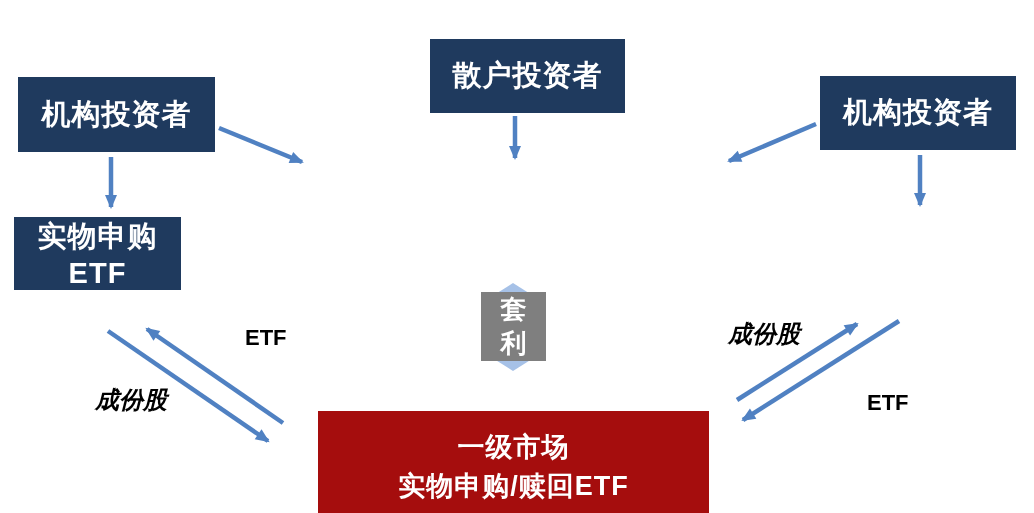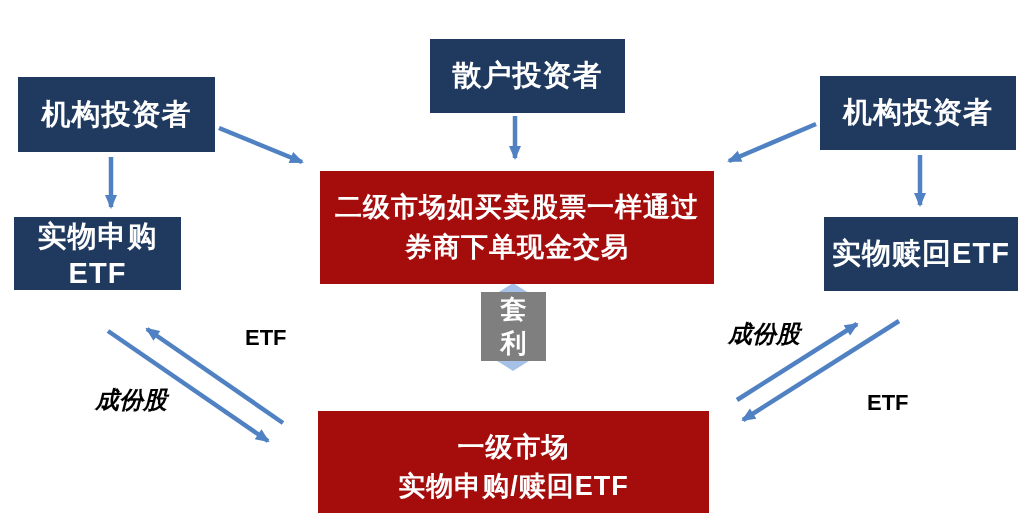--- a/index.html
+++ b/index.html
@@ -63,24 +63,21 @@
   </svg>
 
   <div class="box navy" style="left:18px; top:77px; width:197px; height:75px;">机构投资者</div>
 
   <div class="box navy" style="left:418px; top:39px; width:195px; height:74px;margin-left:12px;">散户投资者</div>
 
   <div class="box navy" style="left:820px; top:76px; width:196px; height:74px;">机构投资者</div>
 
   <div class="box navy" style="left:14px; top:217px; width:167px; height:73px;">实物申购ETF</div>
 
-  <div class="box navy" style="left:824px; top:217px; width:194px; height:74px;">实物赎回ETF</div>
 
-  <div class="box red" style="left:320px; top:171px; width:394px; height:113px;">二级市场如买卖股票一样通过
-券商下单现金交易</div>
 
   <div class="box red" style="left:318px; top:376px; width:391px; height:112px;margin-top:35px;">一级市场
 实物申购/赎回ETF</div>
 
   <div class="box gray" style="left:481px; top:292px; width:65px; height:69px;">套
 利</div>
 
   <div class="edge-label en-label" style="left:220px; top:325px;">ETF</div>
 
   <div class="edge-label cn-label" style="left:95px; top:384px;">成份股</div>

